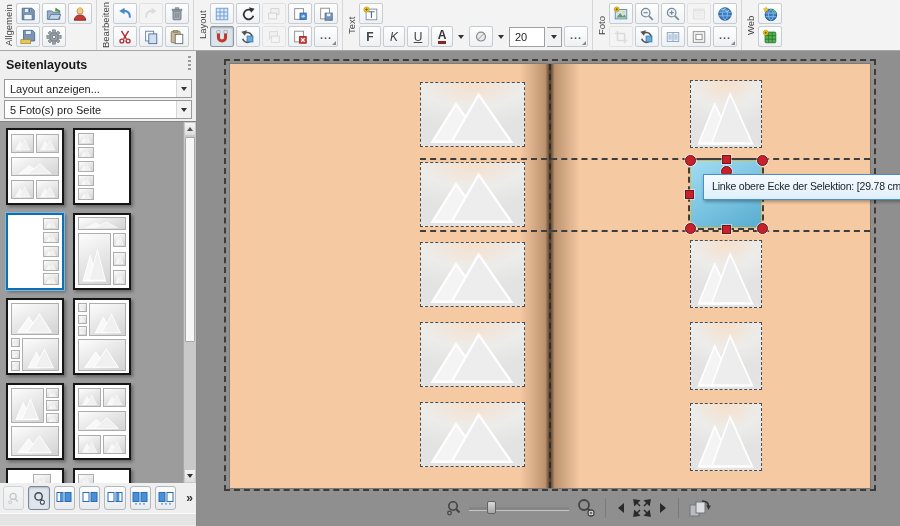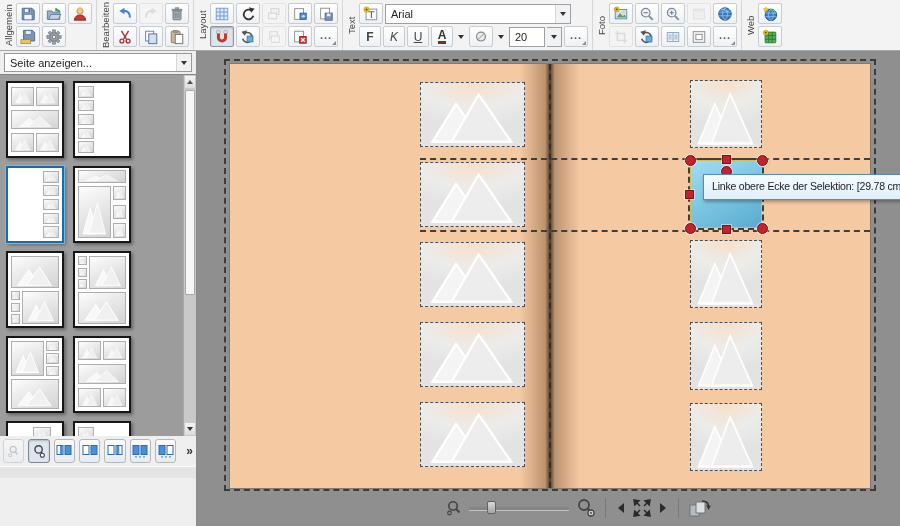--- a/index.html
+++ b/index.html
@@ -285,26 +285,20 @@
       <div class="gicons">
         <div class="trow">
           <span class="tb">
               <svg viewBox="0 0 18 18">
                 <rect x="3.5" y="3.5" width="12" height="12" fill="#fff" stroke="#7a8a9a"></rect>
                 <path d="M6 6.5h7M9.5 6.5v7" stroke="#4a6a90" stroke-width="1.3"></path>
                 <circle cx="4" cy="4" r="3" fill="#f4c818" stroke="#b89010" stroke-width=".7"></circle>
                 <path d="M4 2.6v2.8M2.6 4h2.8" stroke="#7a5a00"></path>
               </svg>
             </span>
-          <div class="combo" style="width:186px">
-            <span class="combo-text">Arial</span>
-            <span class="carrow-box">
-                <span class="tri"></span>
-              </span>
-          </div>
         </div>
         <div class="trow">
           <span class="tb fmt">
               <b>F</b>
             </span>
           <span class="tb fmt">
               <i>K</i>
             </span>
           <span class="tb fmt">
               <u>U</u>
@@ -432,22 +426,32 @@
                 <circle cx="4.2" cy="4.2" r="2.8" fill="#f4c818" stroke="#b89010" stroke-width=".7"></circle>
                 <path d="M4.2 2.9v2.6M2.9 4.2h2.6" stroke="#7a5a00"></path>
               </svg>
             </span>
           </div>
         </div>
     </div>
   </div>
 
   <div class="sidebar">
+    <div class="sb-head">
+      <span class="sb-title">Seitenlayouts</span>
+      <span class="grip"></span>
+    </div>
     <div class="sb-combo">
-      <span>Seite anzeigen...</span>
+      <span>Layout anzeigen...</span>
+      <span class="carrow-box">
+          <span class="tri"></span>
+        </span>
+    </div>
+    <div class="sb-combo">
+      <span>5 Foto(s) pro Seite</span>
       <span class="carrow-box">
           <span class="tri"></span>
         </span>
     </div>
     <div class="thumbs-panel">
       <div class="thumbs" id="thumbs">
           <div class="thumb">
             <div class="mb" style="left: 6%; top: 5%; width: 42%; height: 26%;">
               <svg viewBox="0 0 40 22" preserveAspectRatio="none">
                 <polygon points="3,21 14,6 20,14 18,21" fill="#f8f8f8" stroke="#ffffff"></polygon>

